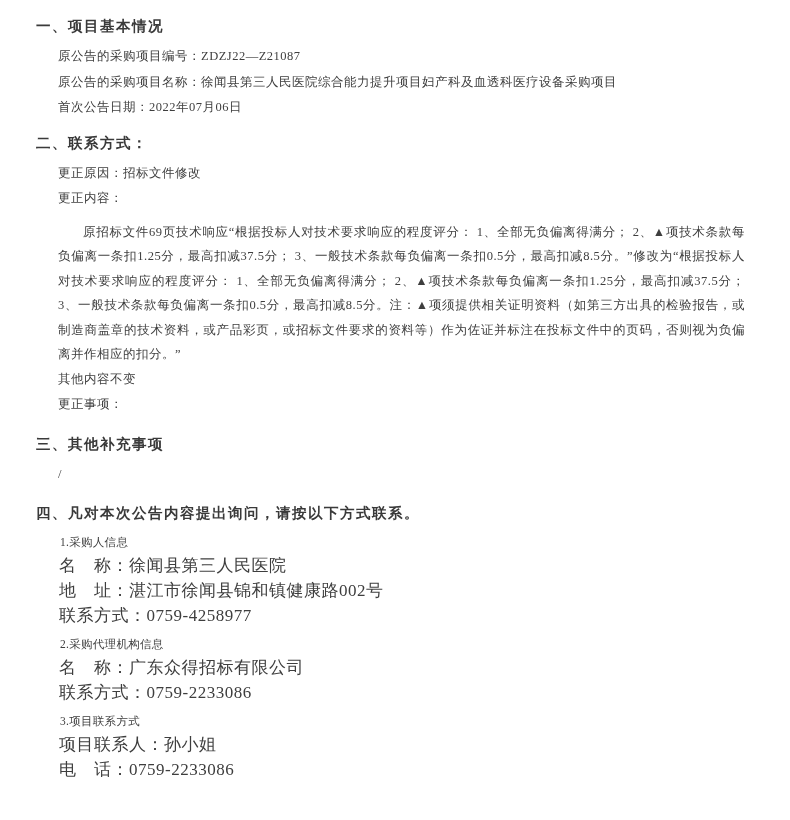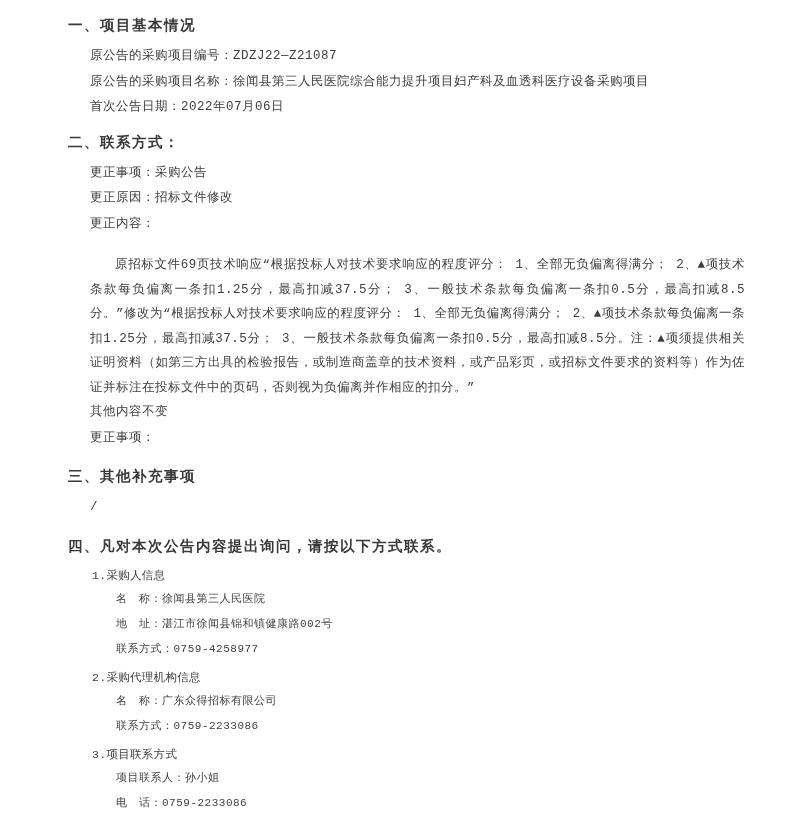--- a/index.html
+++ b/index.html
@@ -12,77 +12,75 @@
     height: 820px;
     overflow: hidden;
     font-family: "Liberation Serif", "DejaVu Serif", serif;
     color: #3e3e3e;
     box-sizing: border-box;
   }
   .page {
     box-sizing: border-box;
     width: 790px;
     height: 820px;
-    padding: 16px 45px 0 68px;
-    font-family: Liberation Mono, monospace;
+    padding: 16px 45px 0 36px;
   }
   .sec-heading {
     font-size: 14.5px;
     font-weight: bold;
     color: #3a3a3a;
     letter-spacing: 1.5px;
     line-height: 20px;
     margin: 0 0 8px 0;
   }
   .body-line {
     font-size: 12.5px;
     letter-spacing: 0.5px;
     line-height: 25.5px;
     margin: 0 0 0 22px;
   }
   .para {
     font-size: 12.5px;
     letter-spacing: 0.5px;
     line-height: 24.5px;
-    margin: 16px 0 0 22px;
+    margin: 8px 0 0 22px;
     text-align: justify;
     text-indent: 2em;
   }
   .sub-title {
     font-size: 11.5px;
     letter-spacing: 0.3px;
     line-height: 22px;
     margin: 5px 0 0 24px;
   }
   .detail-line {
-    font-size: 11px;
+    font-size: 17px;
     letter-spacing: 0.5px;
     line-height: 25px;
-    margin: 0 0 0 48px;
+    margin: 0 0 0 23px;
   }
   .gap-md  { height: 12px; }
   .gap-lg  { height: 16px; }
 </style>
 </head>
 <body>
 
 <div class="page">
 
   <section>
     <h2 class="sec-heading">一、项目基本情况</h2>
     <p class="body-line">原公告的采购项目编号：ZDZJ22—Z21087</p>
     <p class="body-line">原公告的采购项目名称：徐闻县第三人民医院综合能力提升项目妇产科及血透科医疗设备采购项目</p>
     <p class="body-line">首次公告日期：2022年07月06日</p>
   </section>
 
   <div class="gap-md"></div>
 
   <section>
     <h2 class="sec-heading">二、联系方式：</h2>
-    <p class="body-line">更正事项：采购公告</p>
     <p class="body-line">更正原因：招标文件修改</p>
     <p class="body-line">更正内容：</p>
     <p class="para">原招标文件69页技术响应“根据投标人对技术要求响应的程度评分： 1、全部无负偏离得满分； 2、▲项技术条款每负偏离一条扣1.25分，最高扣减37.5分； 3、一般技术条款每负偏离一条扣0.5分，最高扣减8.5分。”修改为“根据投标人对技术要求响应的程度评分： 1、全部无负偏离得满分； 2、▲项技术条款每负偏离一条扣1.25分，最高扣减37.5分； 3、一般技术条款每负偏离一条扣0.5分，最高扣减8.5分。注：▲项须提供相关证明资料（如第三方出具的检验报告，或制造商盖章的技术资料，或产品彩页，或招标文件要求的资料等）作为佐证并标注在投标文件中的页码，否则视为负偏离并作相应的扣分。”</p>
     <p class="body-line">其他内容不变</p>
     <p class="body-line">更正事项：</p>
   </section>
 
   <div class="gap-lg"></div>
 
   <section>

